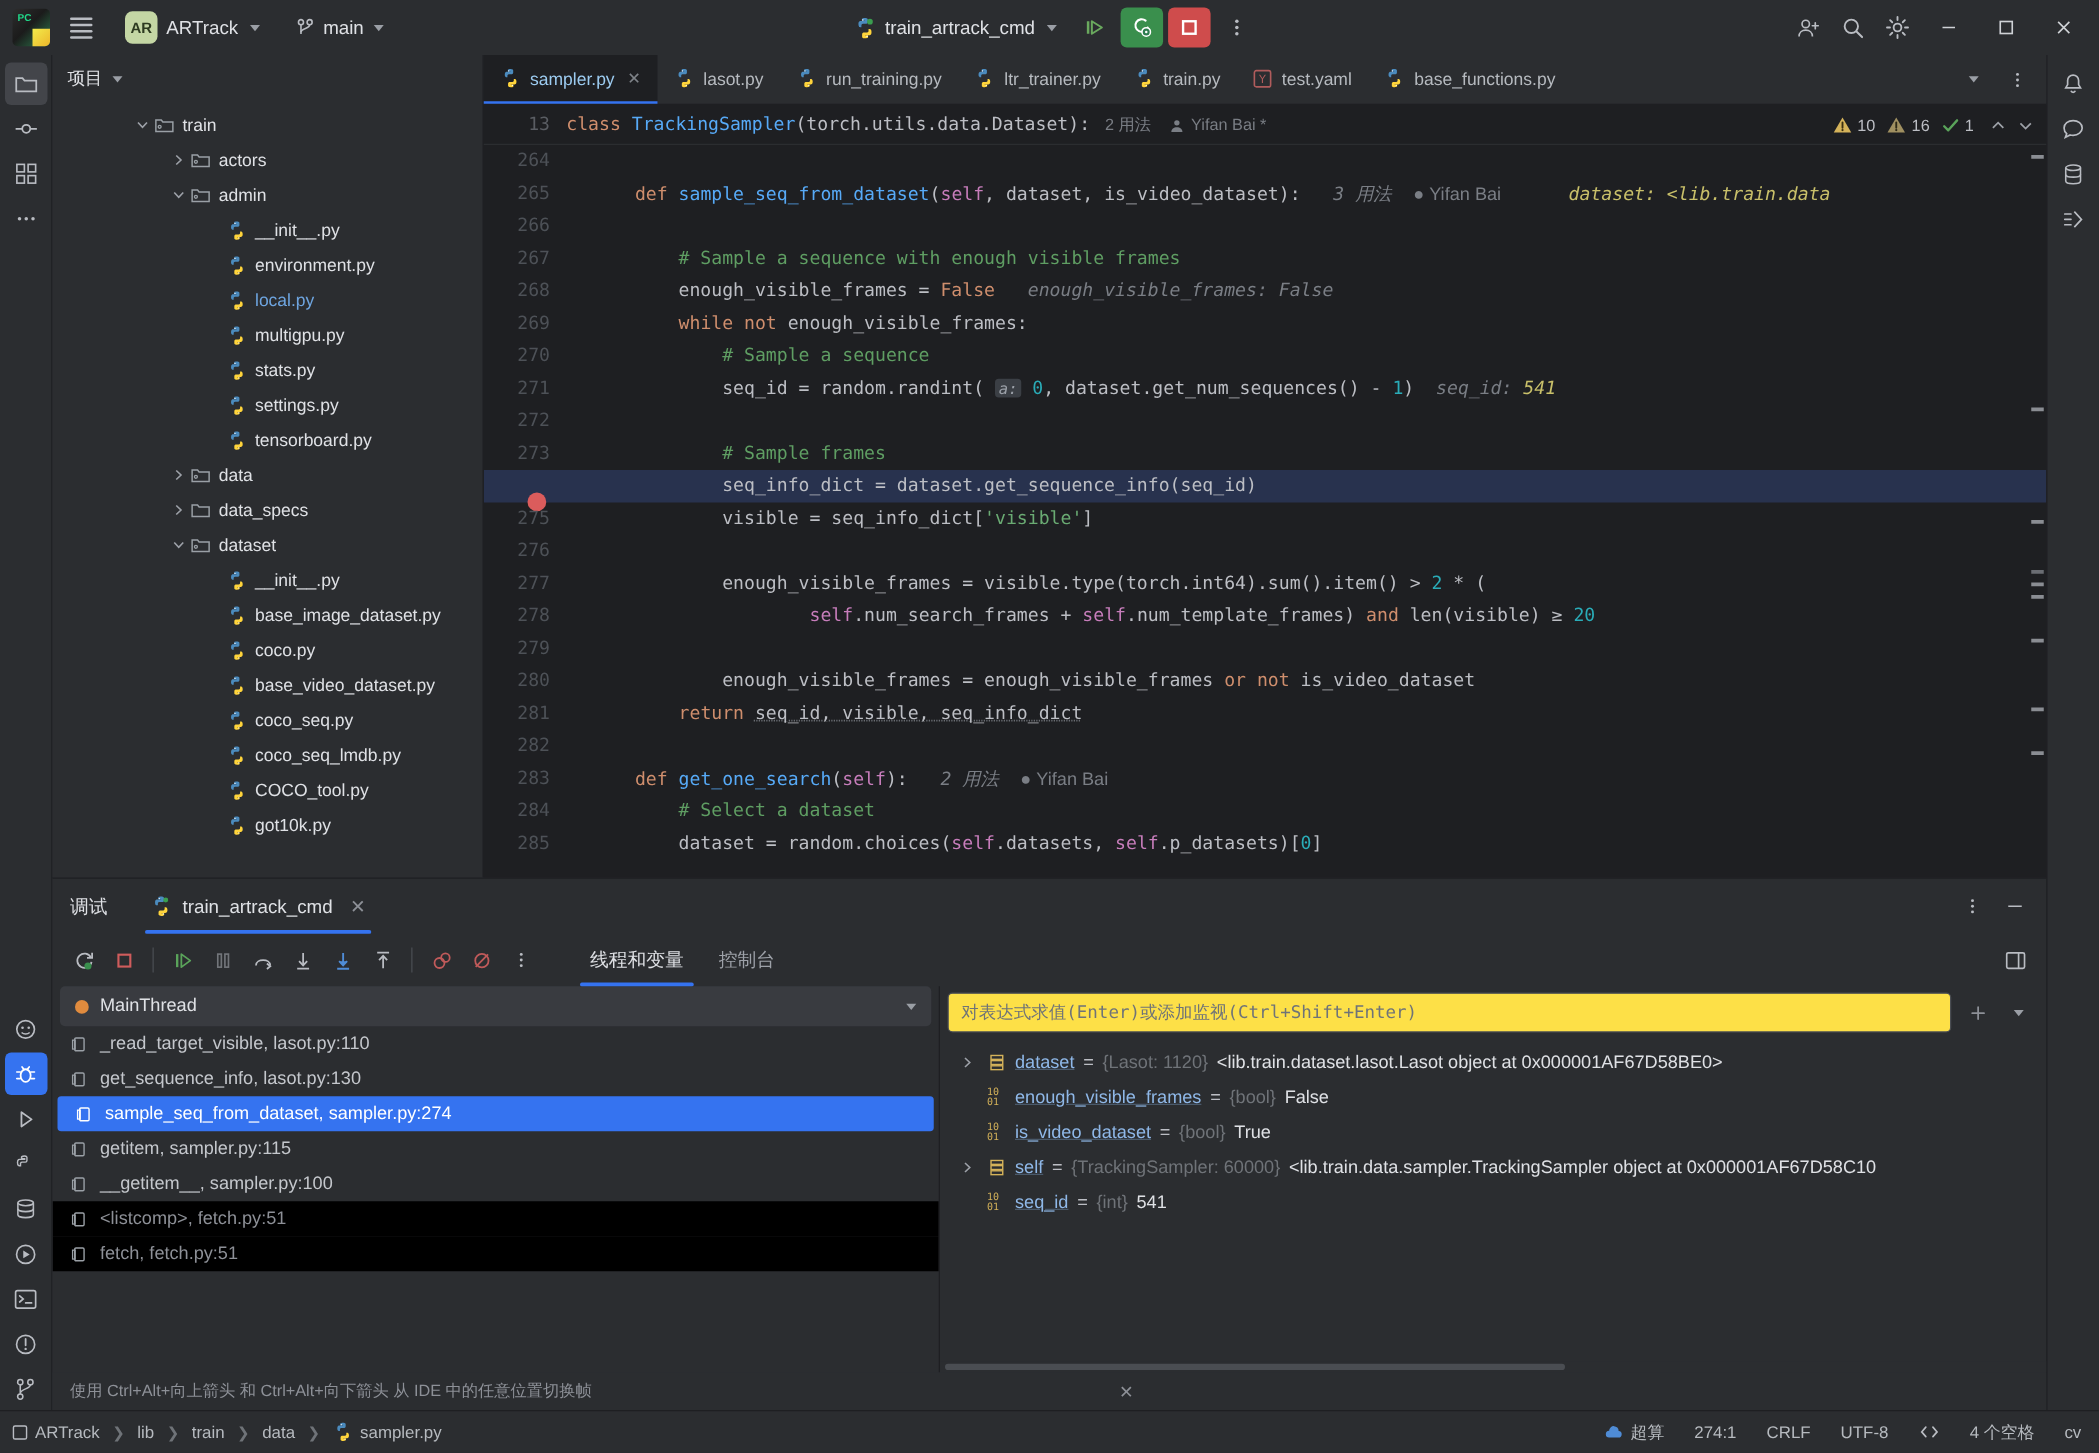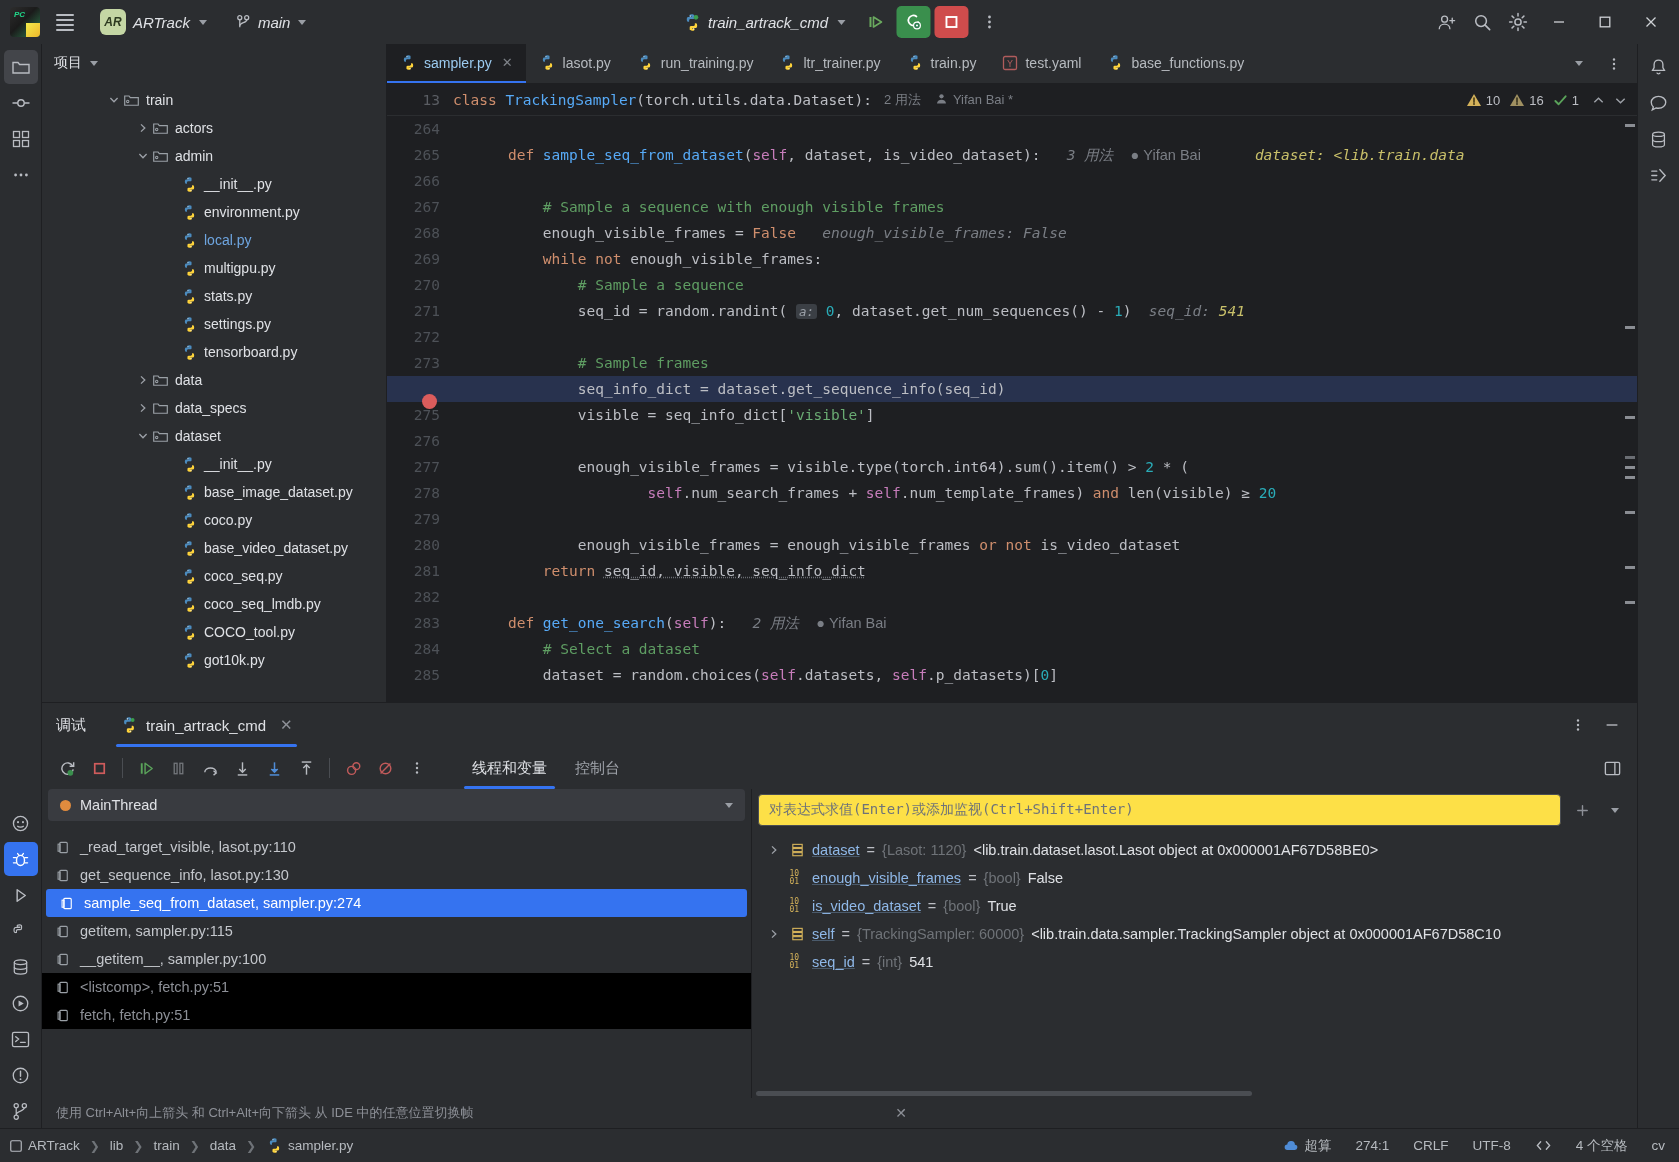--- a/index.html
+++ b/index.html
@@ -9,21 +9,21 @@
     font-family: "Liberation Sans", sans-serif;
     color: #dfe1e5;
     overflow: hidden;
     -webkit-font-smoothing: antialiased;
   }
   .app { position: relative; width: 1679px; height: 1162px; display: flex; flex-direction: column; }
 
   
   .titlebar {
     height: 44px; background: #2b2d30; display: flex; align-items: center;
-    padding: 0 6px 0 4px; flex: 0 0 44px; position: relative; font-style: italic;
+    padding: 0 6px 0 4px; flex: 0 0 44px; position: relative;
   }
   .tb-left { display: flex; align-items: center; gap: 2px; }
   .ij-logo { width: 30px; height: 30px; margin: 0 6px 0 6px; border-radius: 4px;
     background: linear-gradient(135deg,#2d2d2d 0%,#1b1b1b 45%,#2d7d4f 100%); position: relative; }
   .ij-logo::after{ content:"PC"; position:absolute; left:4px; top:3px; font-size:8px; color:#21d789; font-weight:bold;}
   .ij-logo .cornr{ position:absolute; right:0; bottom:0; width:14px; height:14px;
     background: linear-gradient(135deg,#f2ec4b,#edb62b); border-radius: 0 0 4px 0;}
   .hamb { width: 34px; height: 30px; display:flex; flex-direction:column; justify-content:center;
      align-items:center; gap:3px; cursor:pointer; border-radius:4px;}
   .hamb i { display:block; width:18px; height:2px; background:#b9bcc2; border-radius:1px;}
@@ -131,21 +131,21 @@
      position:relative; cursor:pointer;}
   .dtab.active{ color:#dfe1e5; }
   .dtab.active .under{ position:absolute; left:6px;right:6px;bottom:0;height:3px;background:#3573f0;border-radius:2px;}
   .dtb-right{ margin-left:auto; display:flex; align-items:center; gap:4px;}
 
   .dbg-body{ flex:1 1 auto; display:flex; min-height:0; }
   .frames{ width:710px; flex:0 0 710px; display:flex; flex-direction:column; border-right:1px solid #1e1f22; min-height:0;}
   .thread-sel{ height:32px; margin:0 6px; background:#393b40; border-radius:4px; display:flex; align-items:center;
      gap:9px; padding:0 12px; font-size:14.5px; cursor:pointer; flex:0 0 32px;}
   .thread-dot{ width:11px;height:11px;border-radius:50%;background:#e08b3e;}
-  .frame-list{ flex:1 1 auto; overflow:hidden; padding-top:12px; position:relative;}
+  .frame-list{ flex:1 1 auto; overflow:hidden; padding-top:0; position:relative;}
   .frame{ height:28px; display:flex; align-items:center; gap:9px; padding:0 8px 0 14px; font-size:14.5px;
      color:#c4c7cc; cursor:pointer; white-space:nowrap;}
   .frame.sel{ background:#3573f0; color:#fff; margin:0 4px; border-radius:3px;}
   .frame.lib{ background:#000000; color:#8d9097;}
 
   .vars{ flex:1 1 auto; display:flex; flex-direction:column; min-width:0;}
   .watchbar{ height:32px; margin:5px 8px 0 6px; display:flex; align-items:center; gap:0; flex:0 0 32px;}
   .watch-input{ flex:1 1 auto; height:32px; background:#fde047; border:1px solid #4a4d52; border-radius:4px;
      padding:0 10px; font-size:14px; color:#6f7378; display:flex; align-items:center;
      font-family:"DejaVu Sans Mono", monospace;}
@@ -742,21 +742,21 @@
                     <circle cx="10" cy="15" r="1.3" fill="#b9bcc2"></circle>
                   </svg>
               </div>
             </div>
           </div>
 
           <div class="breadcrumbbar">
             <div class="bc-gutter">13</div>
             <div class="bc-code"><span class="kw">class </span><span class="fn">TrackingSampler</span><span class="txt">(torch.utils.data.Dataset):</span></div>
             <span style="margin-left:12px;font-family:'Liberation Sans',sans-serif;font-size:13px;color:#7a7e85">2 用法</span>
-            <span style="margin-left:14px;font-family:'Liberation Sans',sans-serif;font-size:13px;color:#7a7e85;display:flex;align-items:flex-start;gap:5px">
+            <span style="margin-left:14px;font-family:'Liberation Sans',sans-serif;font-size:13px;color:#7a7e85;display:flex;align-items:flex-end;gap:5px">
               <svg width="13" height="13" viewBox="0 0 14 14">
                 <circle cx="7" cy="4.6" r="2.3" fill="#7a7e85"></circle>
                   <path d="M2.2 12.4c0-2.6 2.1-4.1 4.8-4.1s4.8 1.5 4.8 4.1z" fill="#7a7e85"></path>
                 </svg>
               <span>Yifan Bai *</span>
             </span>
             <div class="bc-right">
               <span class="warnicon">
                 <svg width="16" height="16" viewBox="0 0 16 16">
                   <path d="M8 2 L15 14 H1 Z" fill="#d4b25a"></path>

